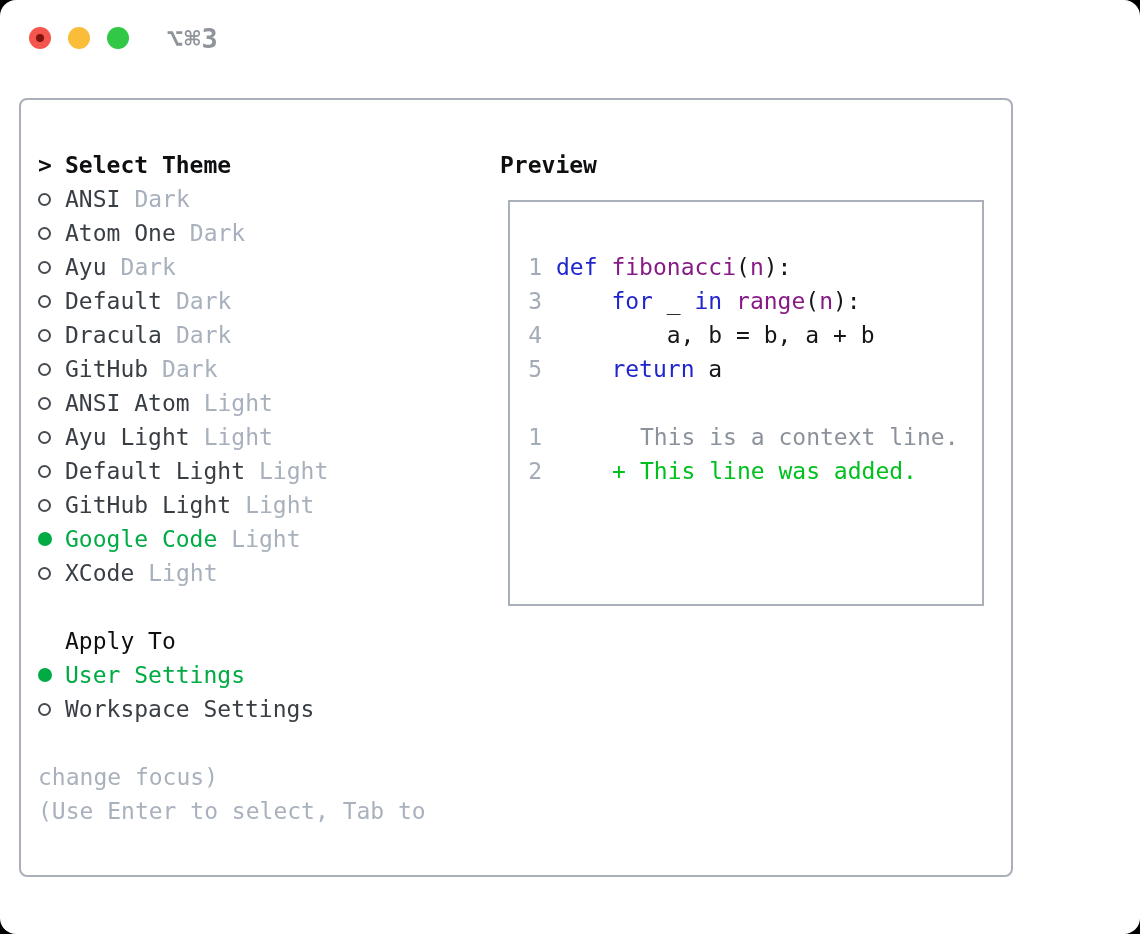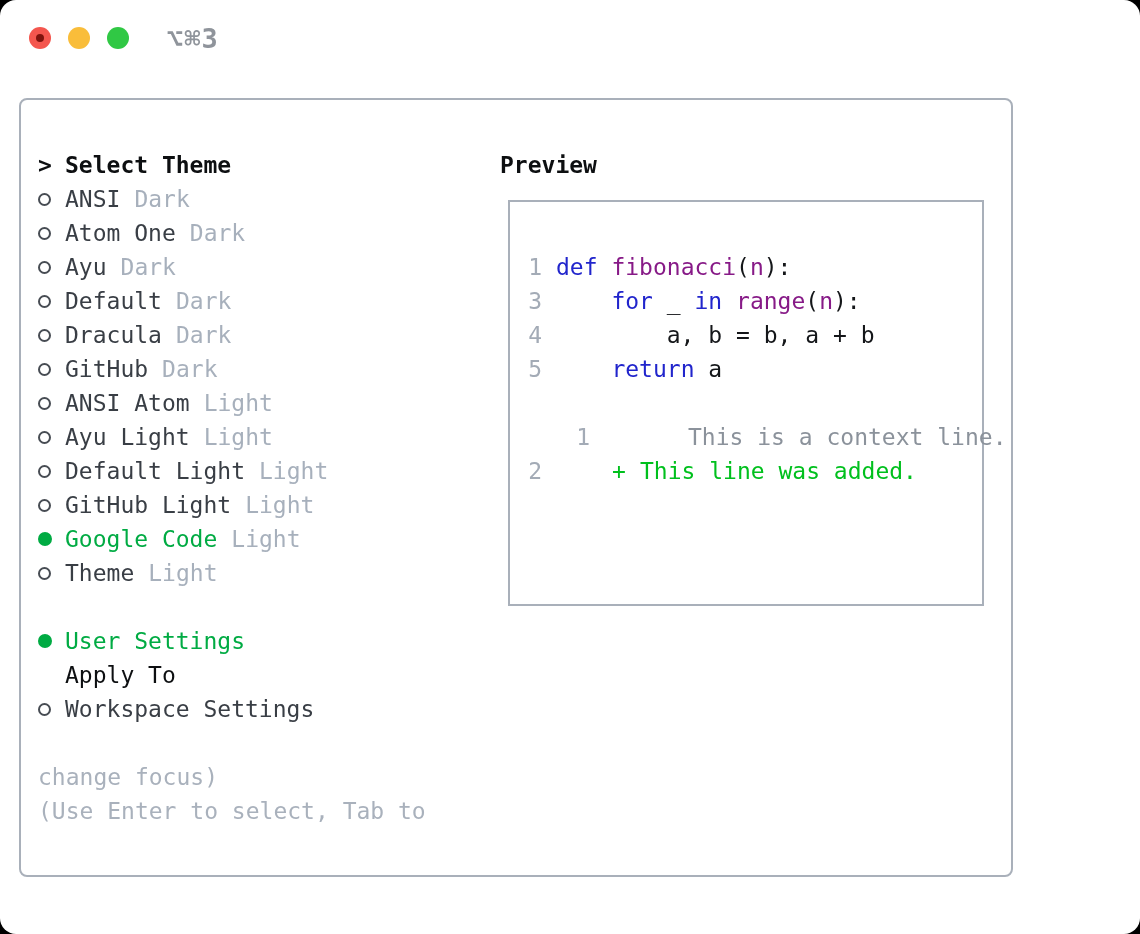--- a/index.html
+++ b/index.html
@@ -50,21 +50,21 @@
     border:2px solid var(--border);box-sizing:border-box;background:#fff;text-decoration:underline;
   }
   .codewrap{position:absolute;left:18px;top:48px;right:4px;}
   .crow{height:34px;line-height:34px;white-space:pre;font-size:23px;color:var(--plain);}
   .ln{color:var(--lineNumber);display:inline-block;width:14px;margin-right:14px;text-align:right;}
   .dmark{display:inline-block;margin-left:56px;width:28px;}
   .tok-kw{color:var(--keyword);}
   .tok-fn{color:var(--function);}
   .tok-num{color:var(--number);}
   .tok-pl{color:var(--plain);}
-  .tok-context{color:var(--context);margin-left:48px;}
+  .tok-context{color:var(--context);}
   .tok-deleted{color:var(--deleted);}
   .tok-added{color:var(--added);}
 </style>
 </head>
 <body>
 
 <div class="window">
 
   <div class="traffic">
     <span class="dot dot-red">
@@ -157,34 +157,34 @@
       <span class="mark">
           <span class="circle"></span>
         </span>
       <span class="tname">Google Code</span>
       <span class="ttag">Light</span>
     </div>
     <div class="row theme">
       <span class="mark">
           <span class="circle"></span>
         </span>
-      <span class="tname">Theme</span>
+      <span class="tname">XCode</span>
       <span class="ttag">Light</span>
     </div>
 
     <div class="row blank"></div>
 
-    <div class="row theme selected">
-      <span class="mark">
-          <span class="circle"></span>
-        </span>
-      <span class="tname">User Settings</span>
-    </div>
     <div class="row">
       <span class="apply-title">Apply To</span>
+    </div>
+    <div class="row theme selected">
+      <span class="mark">
+          <span class="circle"></span>
+        </span>
+      <span class="tname">User Settings</span>
     </div>
     <div class="row theme">
       <span class="mark">
           <span class="circle"></span>
         </span>
       <span class="tname">Workspace Settings</span>
     </div>
 
     <div class="row blank"></div>
 

